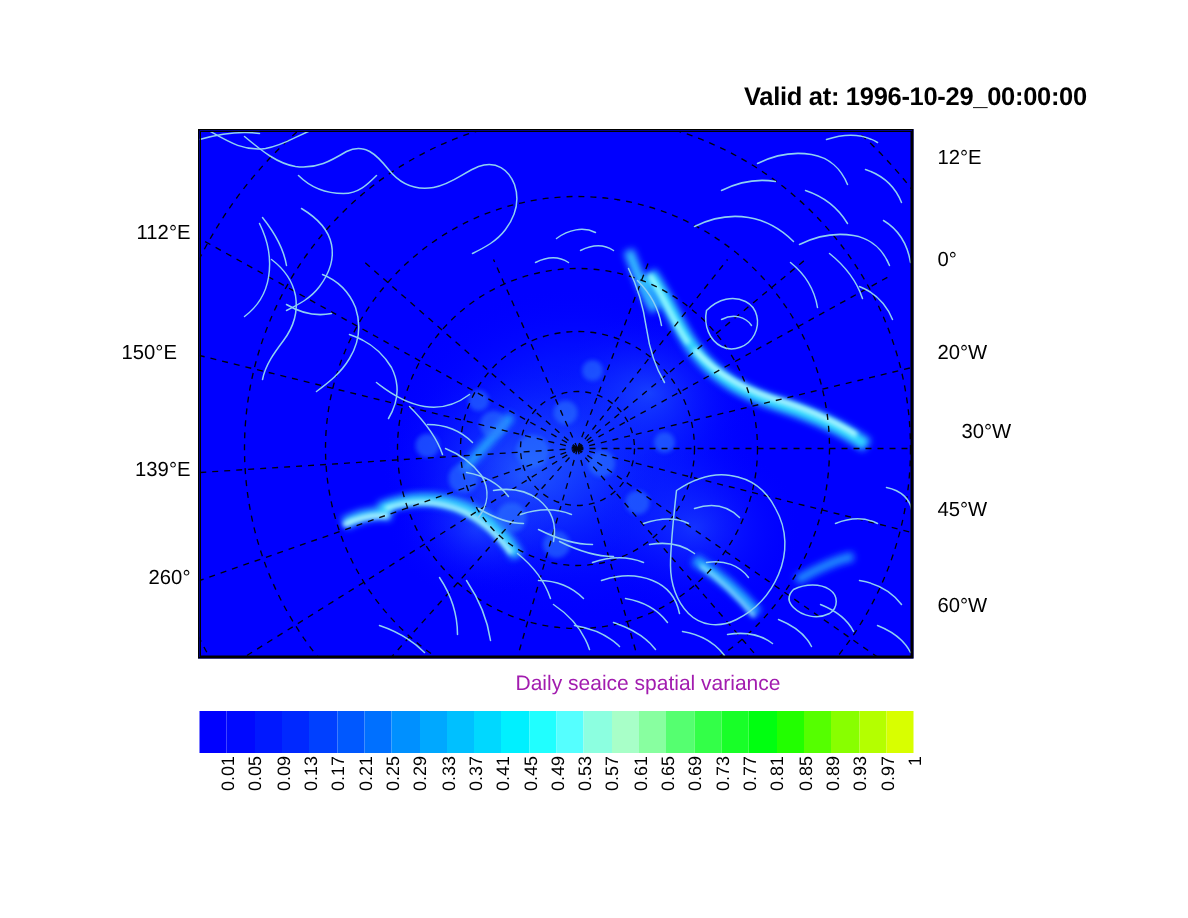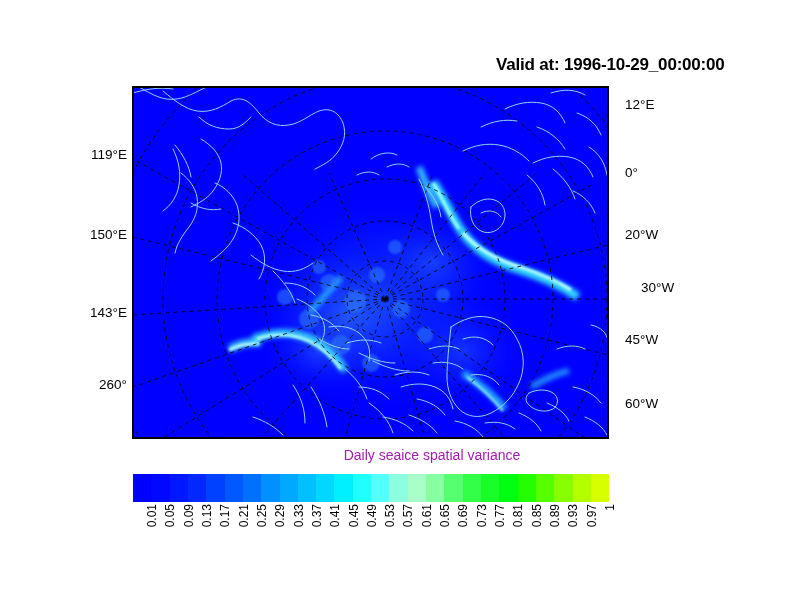--- a/index.html
+++ b/index.html
@@ -272,23 +272,23 @@
 
         <path d="M424,262 C434,258 444,258 452,262"></path>
         <path d="M458,238 C468,240 474,246 475,254"></path>
       </g>
 
       <rect x="0.5" y="0.5" width="474" height="350" fill="none" stroke="#000000" stroke-width="1"></rect>
     </svg>
 
   </div>
 
-  <div class="axlabel axlabel-left" style="left:36px; top:148px; width:55px;">119°E</div>
-  <div class="axlabel axlabel-left" style="left:36px; top:228px; width:55px;">150°E</div>
-  <div class="axlabel axlabel-left" style="left:36px; top:306px; width:55px;">143°E</div>
+  <div class="axlabel axlabel-left" style="left:36px; top:148px; width:55px;">112°E</div>
+  <div class="axlabel axlabel-left" style="left:36px; top:228px; width:55px;text-align:center;">150°E</div>
+  <div class="axlabel axlabel-left" style="left:36px; top:306px; width:55px;">139°E</div>
   <div class="axlabel axlabel-left" style="left:36px; top:378px; width:55px;">260°</div>
 
   <div class="axlabel axlabel-right" style="left:589px; top:98px;">12°E</div>
   <div class="axlabel axlabel-right" style="left:589px; top:166px;">0°</div>
   <div class="axlabel axlabel-right" style="left:589px; top:228px;">20°W</div>
   <div class="axlabel axlabel-right" style="left:605px; top:281px;">30°W</div>
   <div class="axlabel axlabel-right" style="left:589px; top:333px;">45°W</div>
   <div class="axlabel axlabel-right" style="left:589px; top:397px;text-align:center;">60°W</div>
 
   <div class="subtitle">

